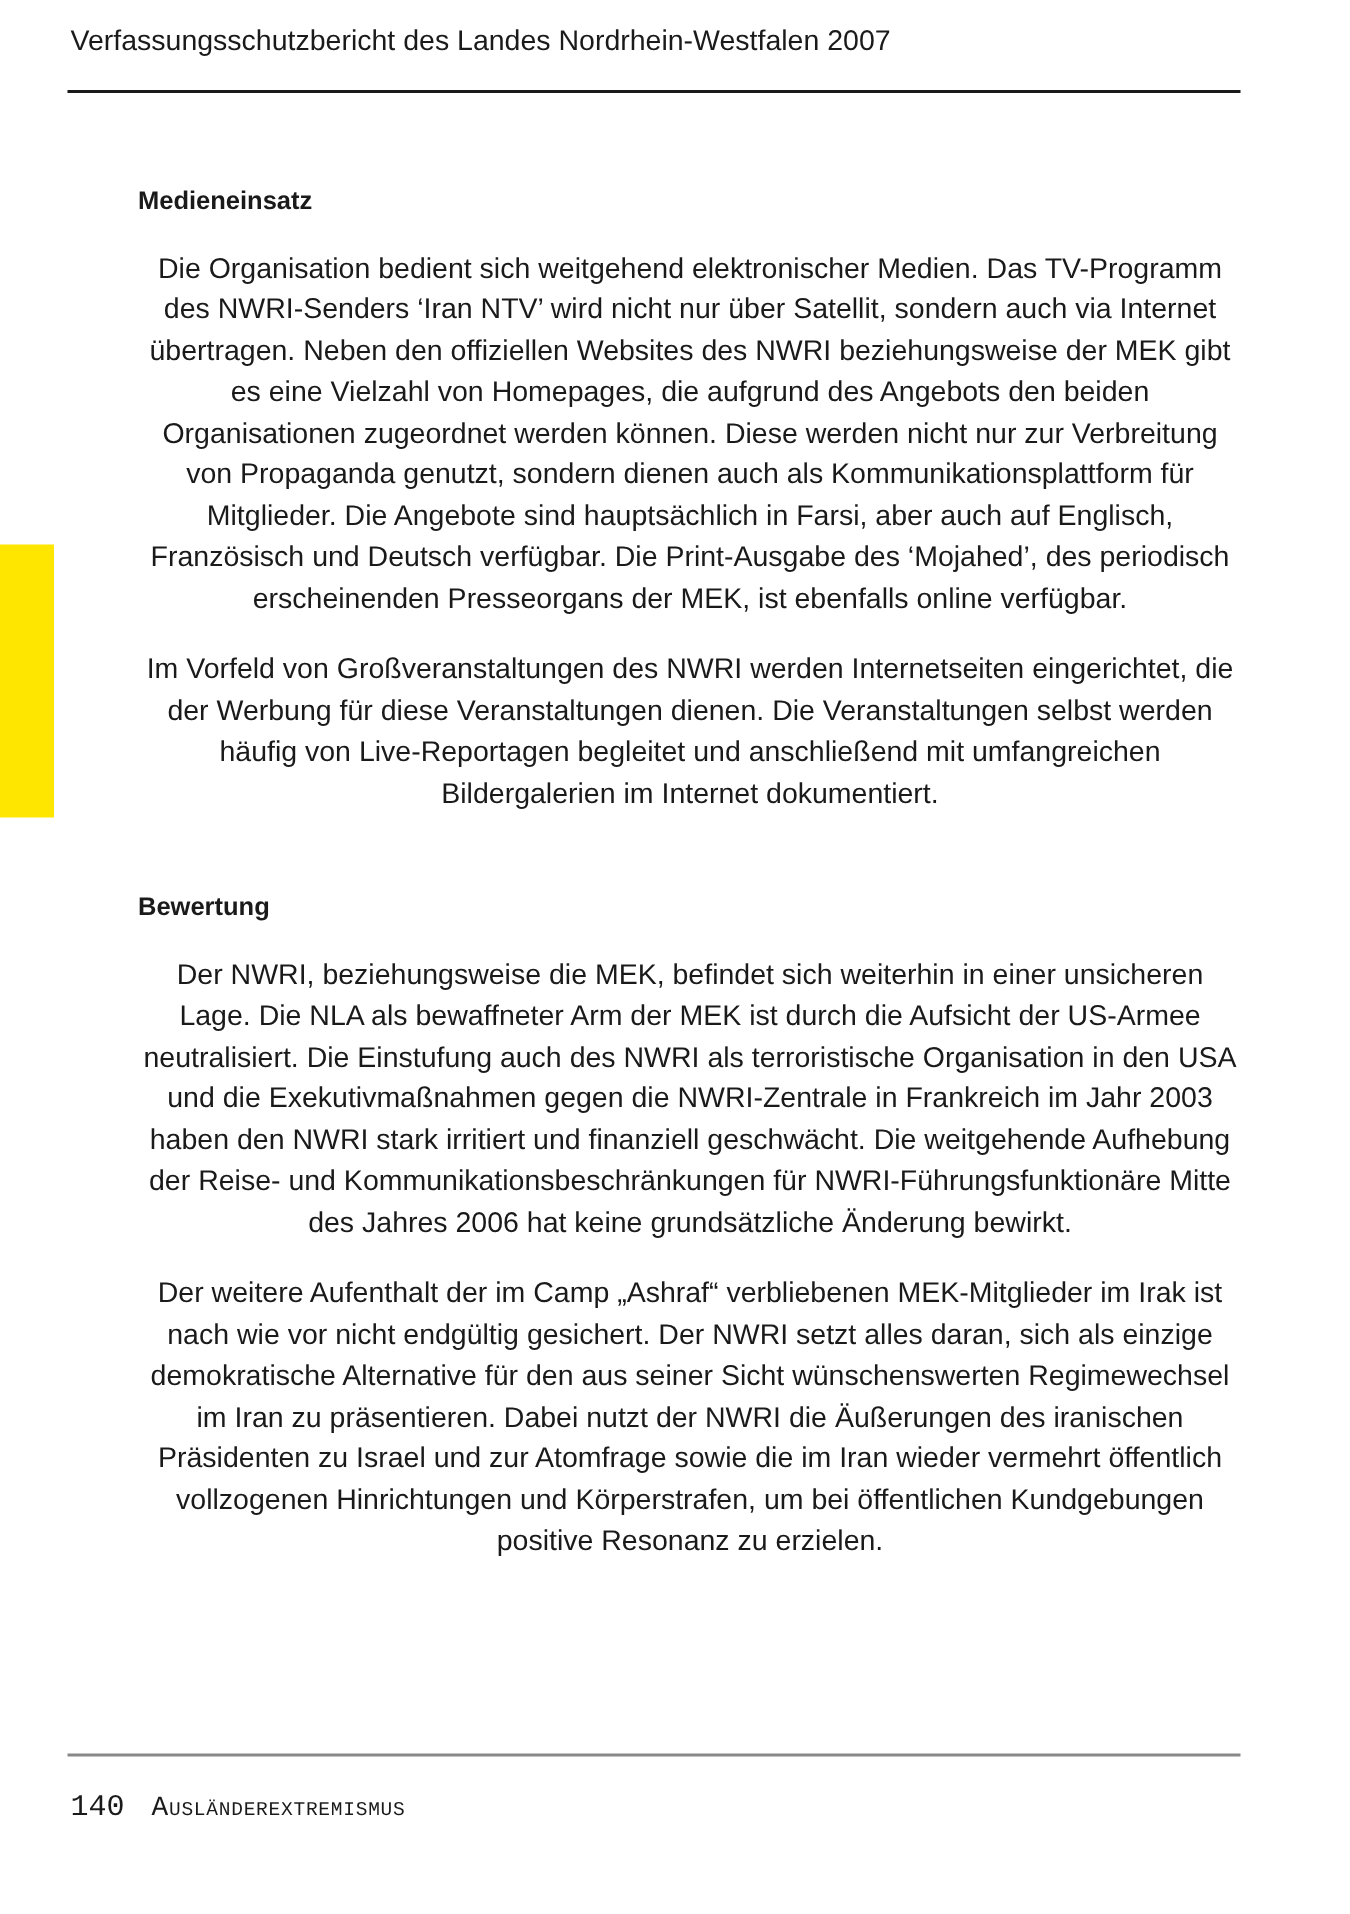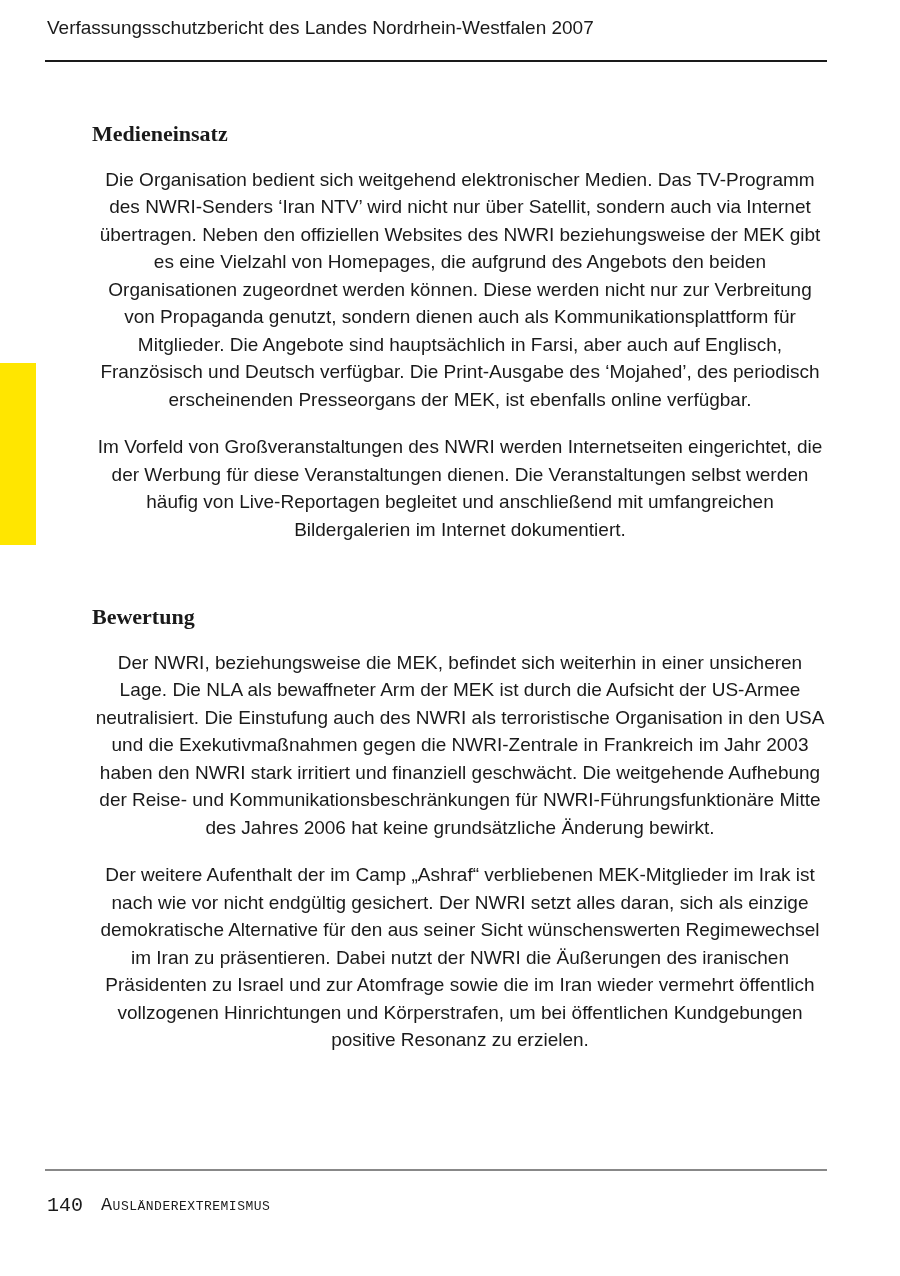--- a/index.html
+++ b/index.html
@@ -47,28 +47,27 @@
   
   .content {
     position: absolute;
     left: 92px;
     top: 120px;
     width: 736px;
     hyphens: auto;
     -webkit-hyphens: auto;
   }
   .content h2 {
-    font-size: 22px;
+    font-size: 17px;
     line-height: 27.5px;
     font-weight: bold;
     margin: 0 0 18px 0;
-    font-family: Liberation Serif, serif;
   }
   .content h2.heading-spaced {
-    margin-top: 60px;
+    margin-top: 48px;
   }
   .content p {
     font-size: 19px;
     line-height: 27.5px;
     margin: 0 0 20px 0;
     text-align: center;
   }
 
   
   .footer-rule {

